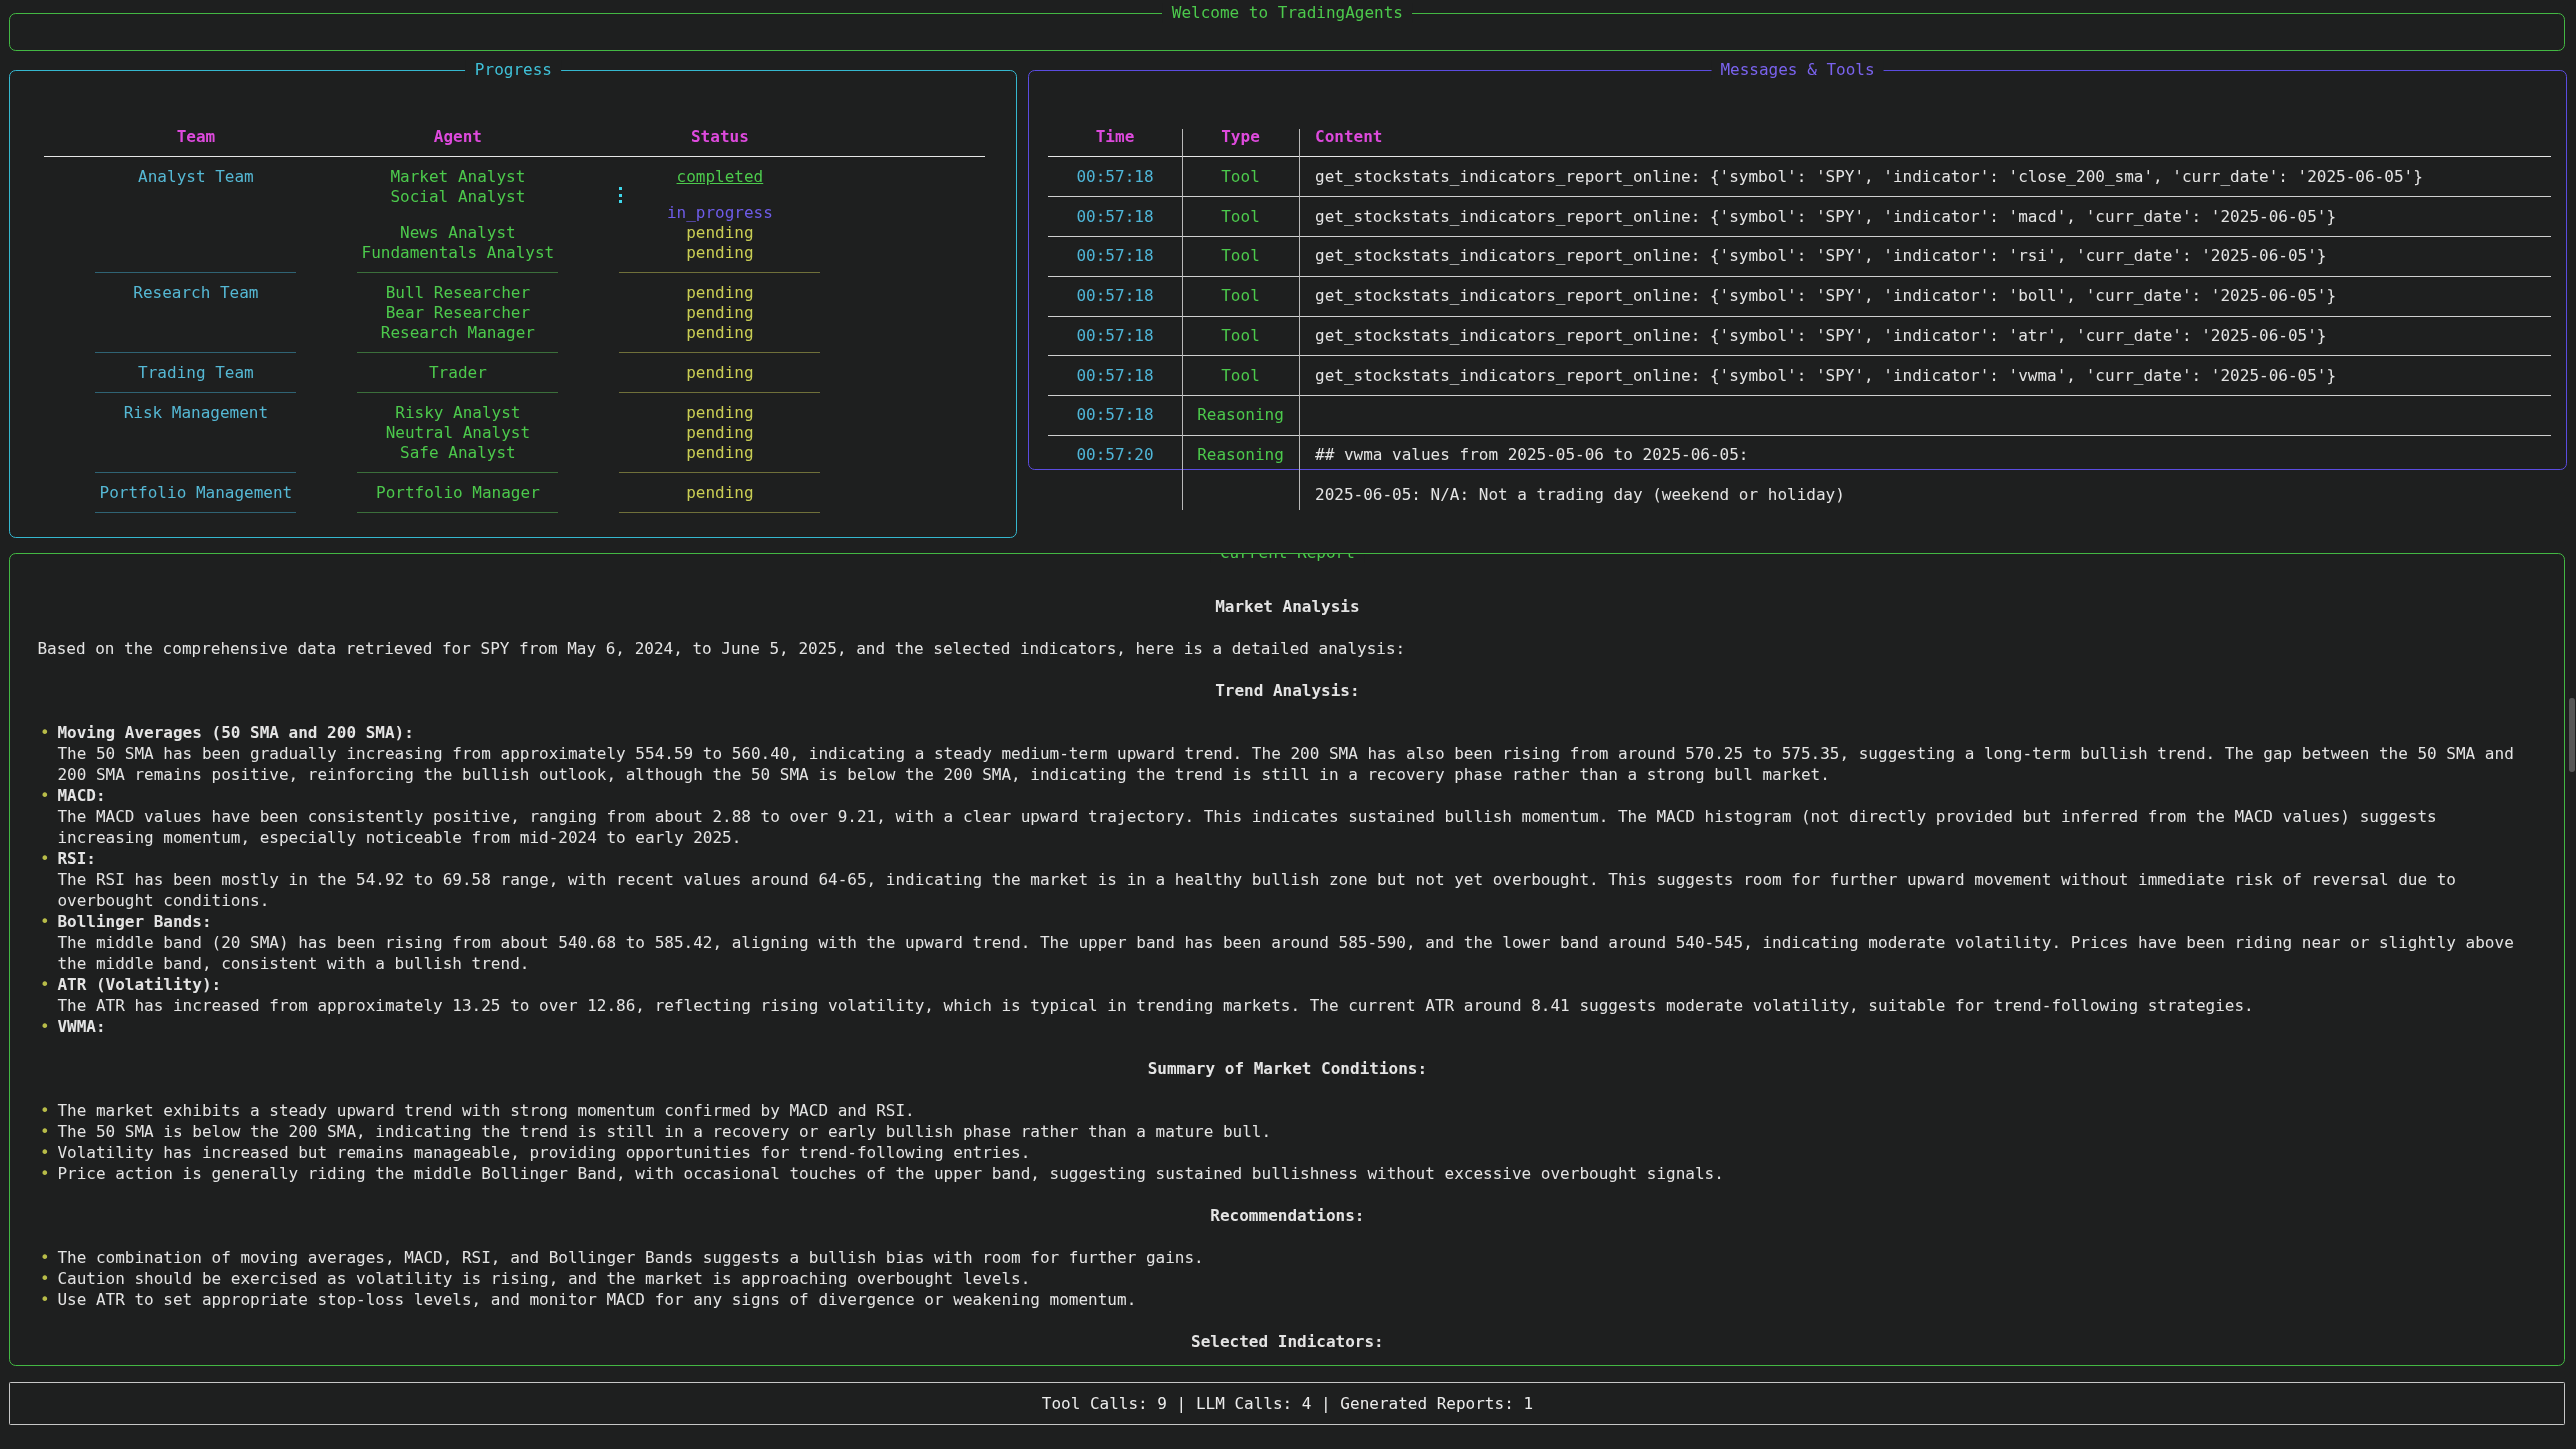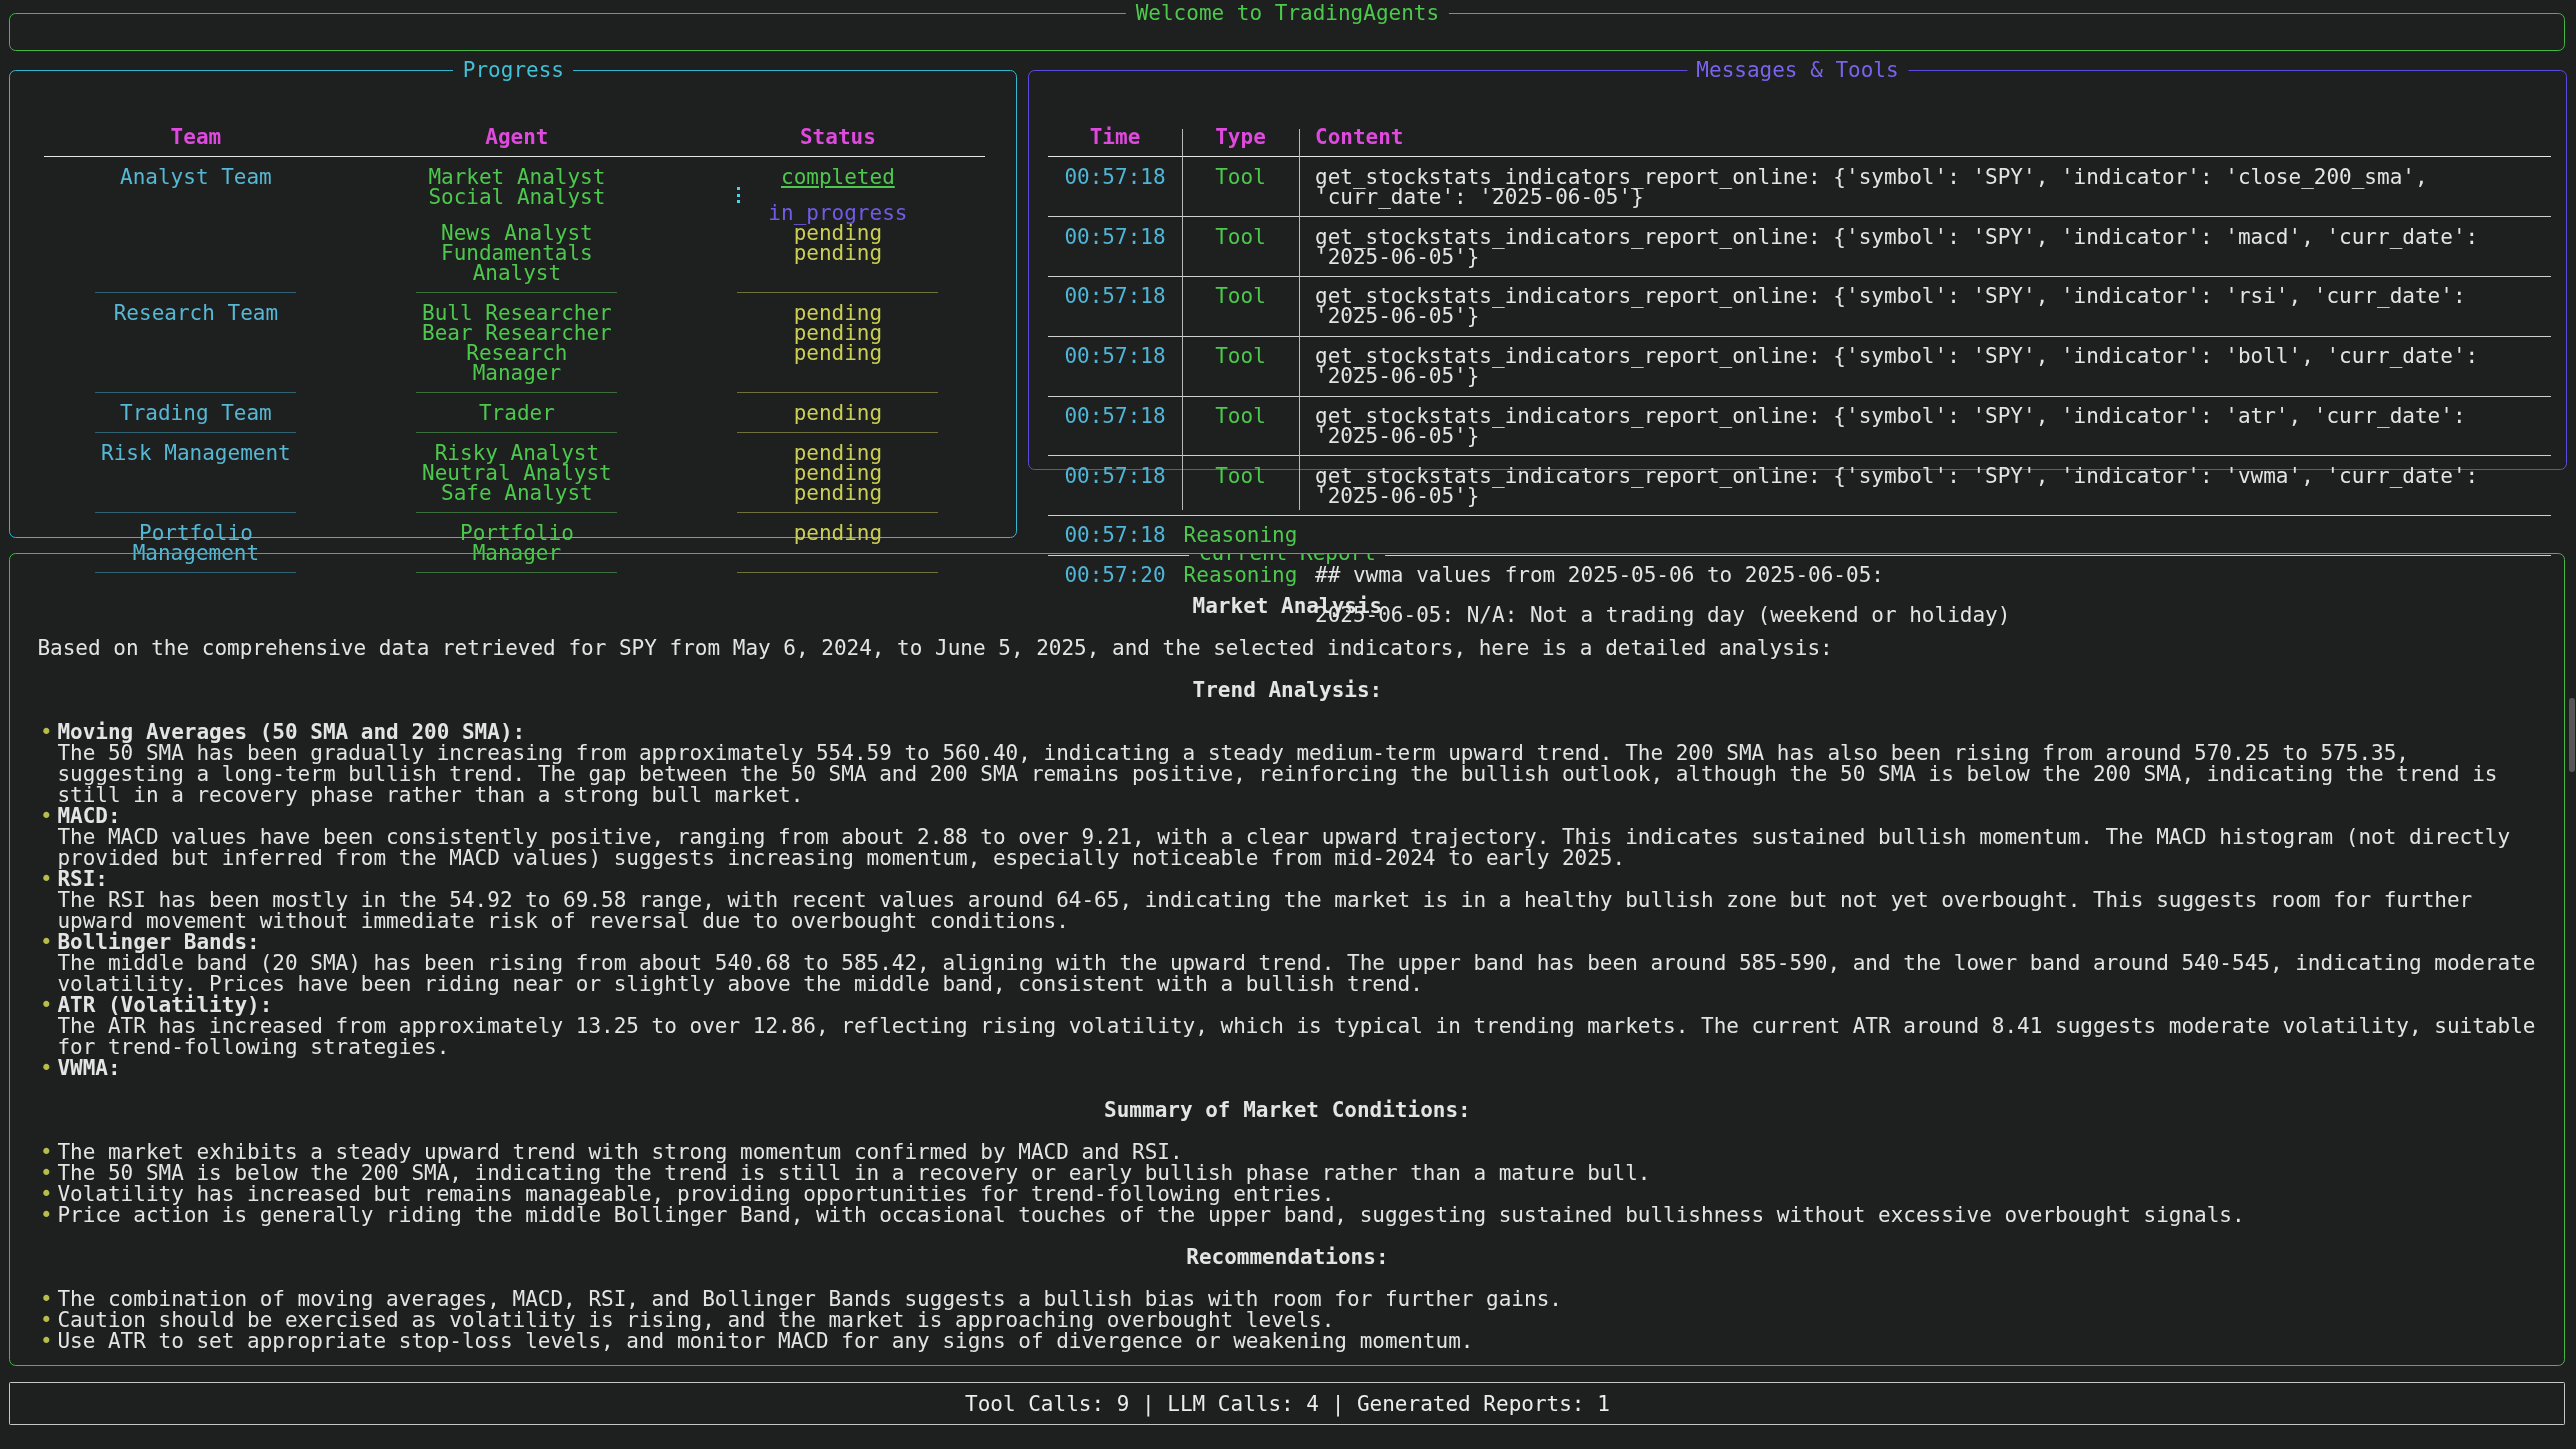--- a/index.html
+++ b/index.html
@@ -1,37 +1,37 @@
 <!DOCTYPE html>
 <html style="font-size:10.7px"><head>
 <meta charset="utf-8">
 <style>
   html,body{margin:0;padding:0;background:#1e1f1f;}
   .screen{
     position:relative; width:2576px; height:1449px; overflow:hidden;
     background:#1e1f1f; color:#e4e4e4;
     font-family:"DejaVu Sans Mono", monospace;
-    font-size:21px; line-height:20px;
+    font-size:16px; line-height:20px;
   }
   
   .panel{position:absolute; box-sizing:border-box; border:1.3px solid #888; border-radius:6.7px;}
   .panel-title{
     position:absolute; top:-11.4px; left:50%; transform:translateX(-50%);
     background:#1e1f1f; padding:0 9.4px; white-space:nowrap; line-height:20px;
   }
   .p-welcome{left:9.4px; top:13.4px;  width:2556px; height:38px;  border-color:#43b843;}
   .p-progress{left:9.4px; top:70px; width:1008px; height:468px; border-color:#35b7cf;}
   .p-messages{left:1028px; top:70px; width:1539px; height:400px; border-color:#5b4ce0;}
   .p-report{left:9.4px; top:553px; width:2556px; height:813px; border-color:#43b843; overflow:hidden;}
   .p-footer{left:9.4px; top:1382px; width:2556px; height:43px; border-color:#c7c7c7; border-radius:1.3px;
             display:flex; align-items:center; justify-content:center;}
   .green{color:#4cc94c;} .cyan{color:#3fc1d8;} .violet{color:#7a63ee;}
   
   .ptable{margin:56px 0 0 34px; width:941px;}
-  .prow{display:grid; grid-template-columns:201px 201px 201px; column-gap:120px; padding-left:51px;}
+  .prow{display:grid; grid-template-columns:201px 201px 201px; column-gap:61px; padding-left:51px;}
   .prow span{display:block; text-align:center; line-height:20px;}
   .phead span{color:#de4add; font-weight:bold;}
   .hsep{border-top:1.3px solid #e6e6e6; margin:9.4px 0 9.4px 0; width:941px;}
   .sep-row{height:20px; align-items:center;}
   .sep-seg{height:0; border-top:1.3px solid;}
   .sep-team{border-color:#2f6374;} .sep-agent{border-color:#3b6f3b;} .sep-status{border-color:#70703a;}
   .team-cell{color:#55b8d4;} .agent-cell{color:#4cc94c;}
   .st-completed{color:#4cc94c;text-decoration:underline;} .st-pending{color:#caCE54; color:#cace54;}
   .st-in_progress{color:#6e5ce8;}
   .status-cell{display:flex; align-items:center; justify-content:center; gap:8px;}

